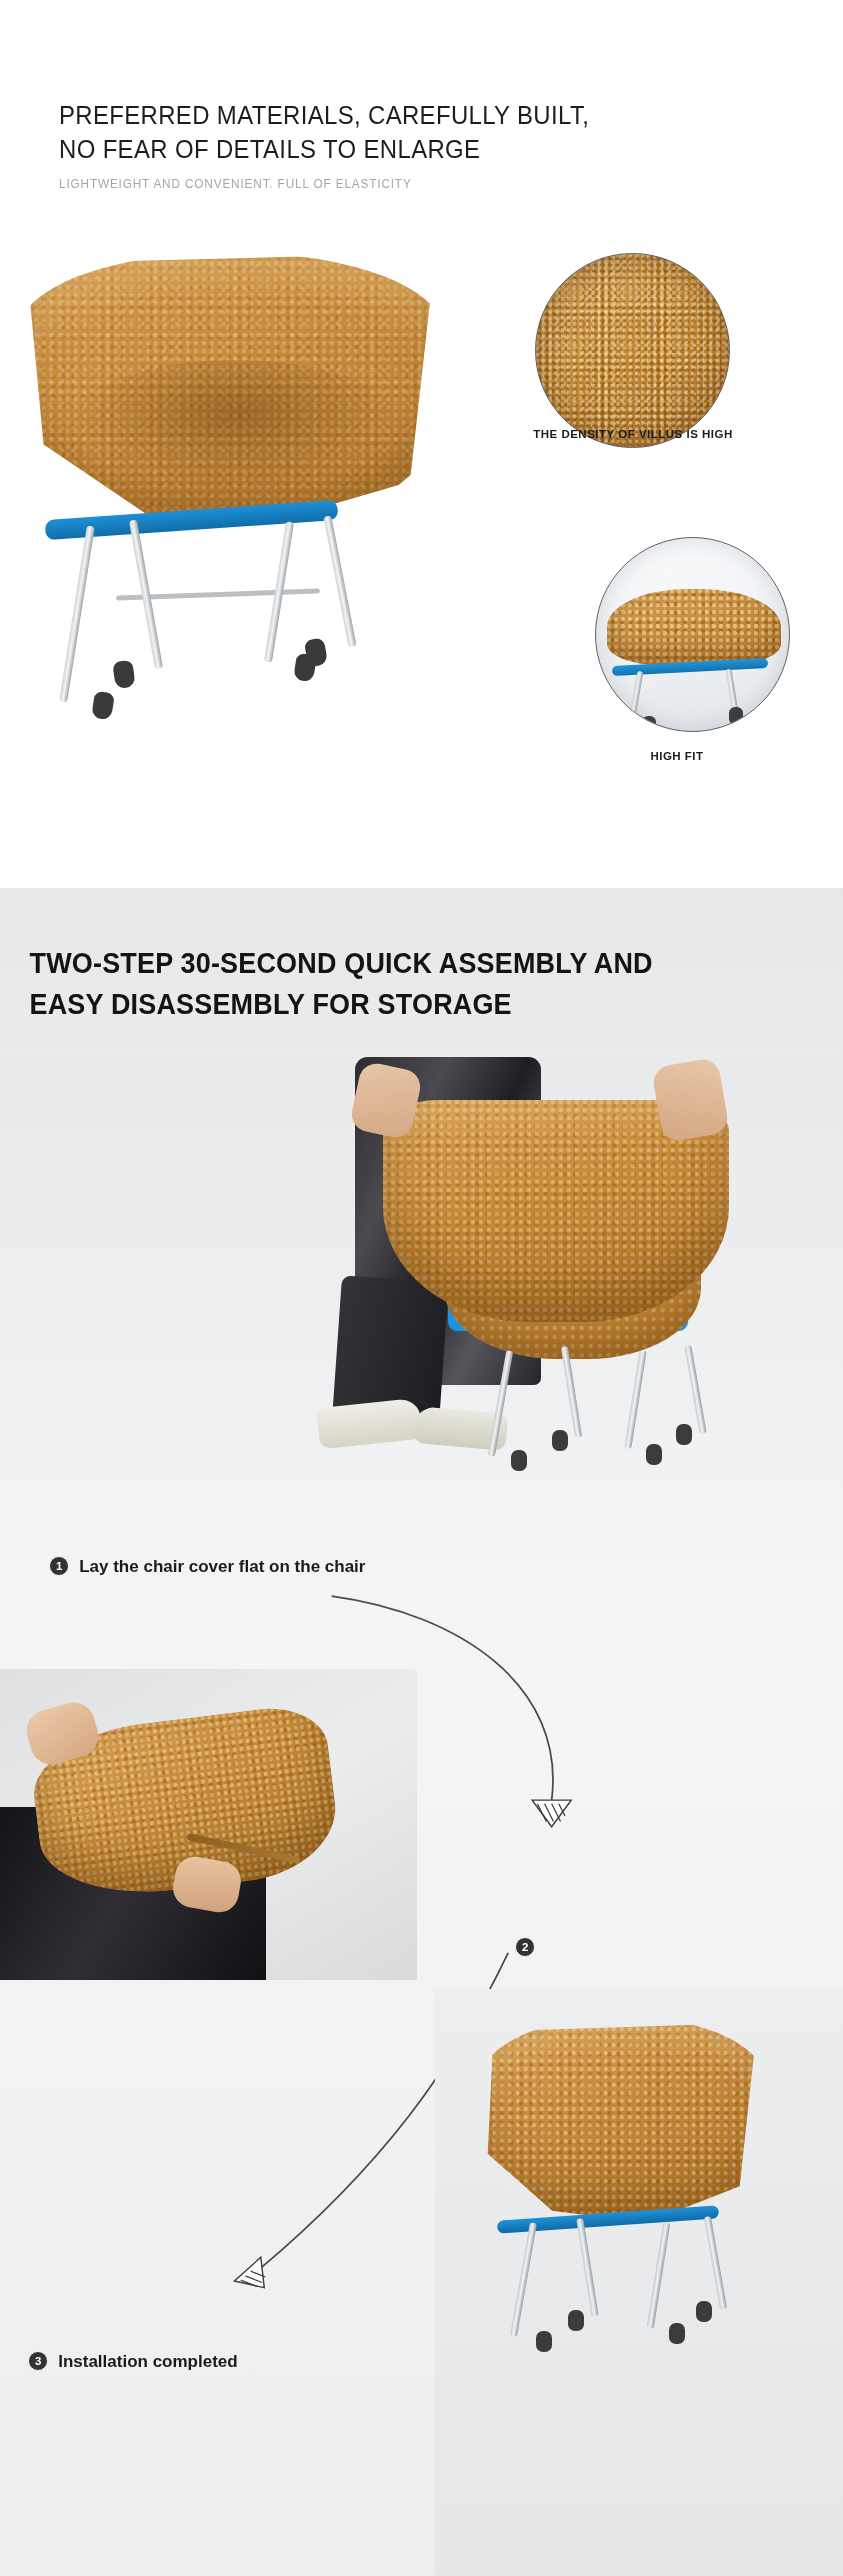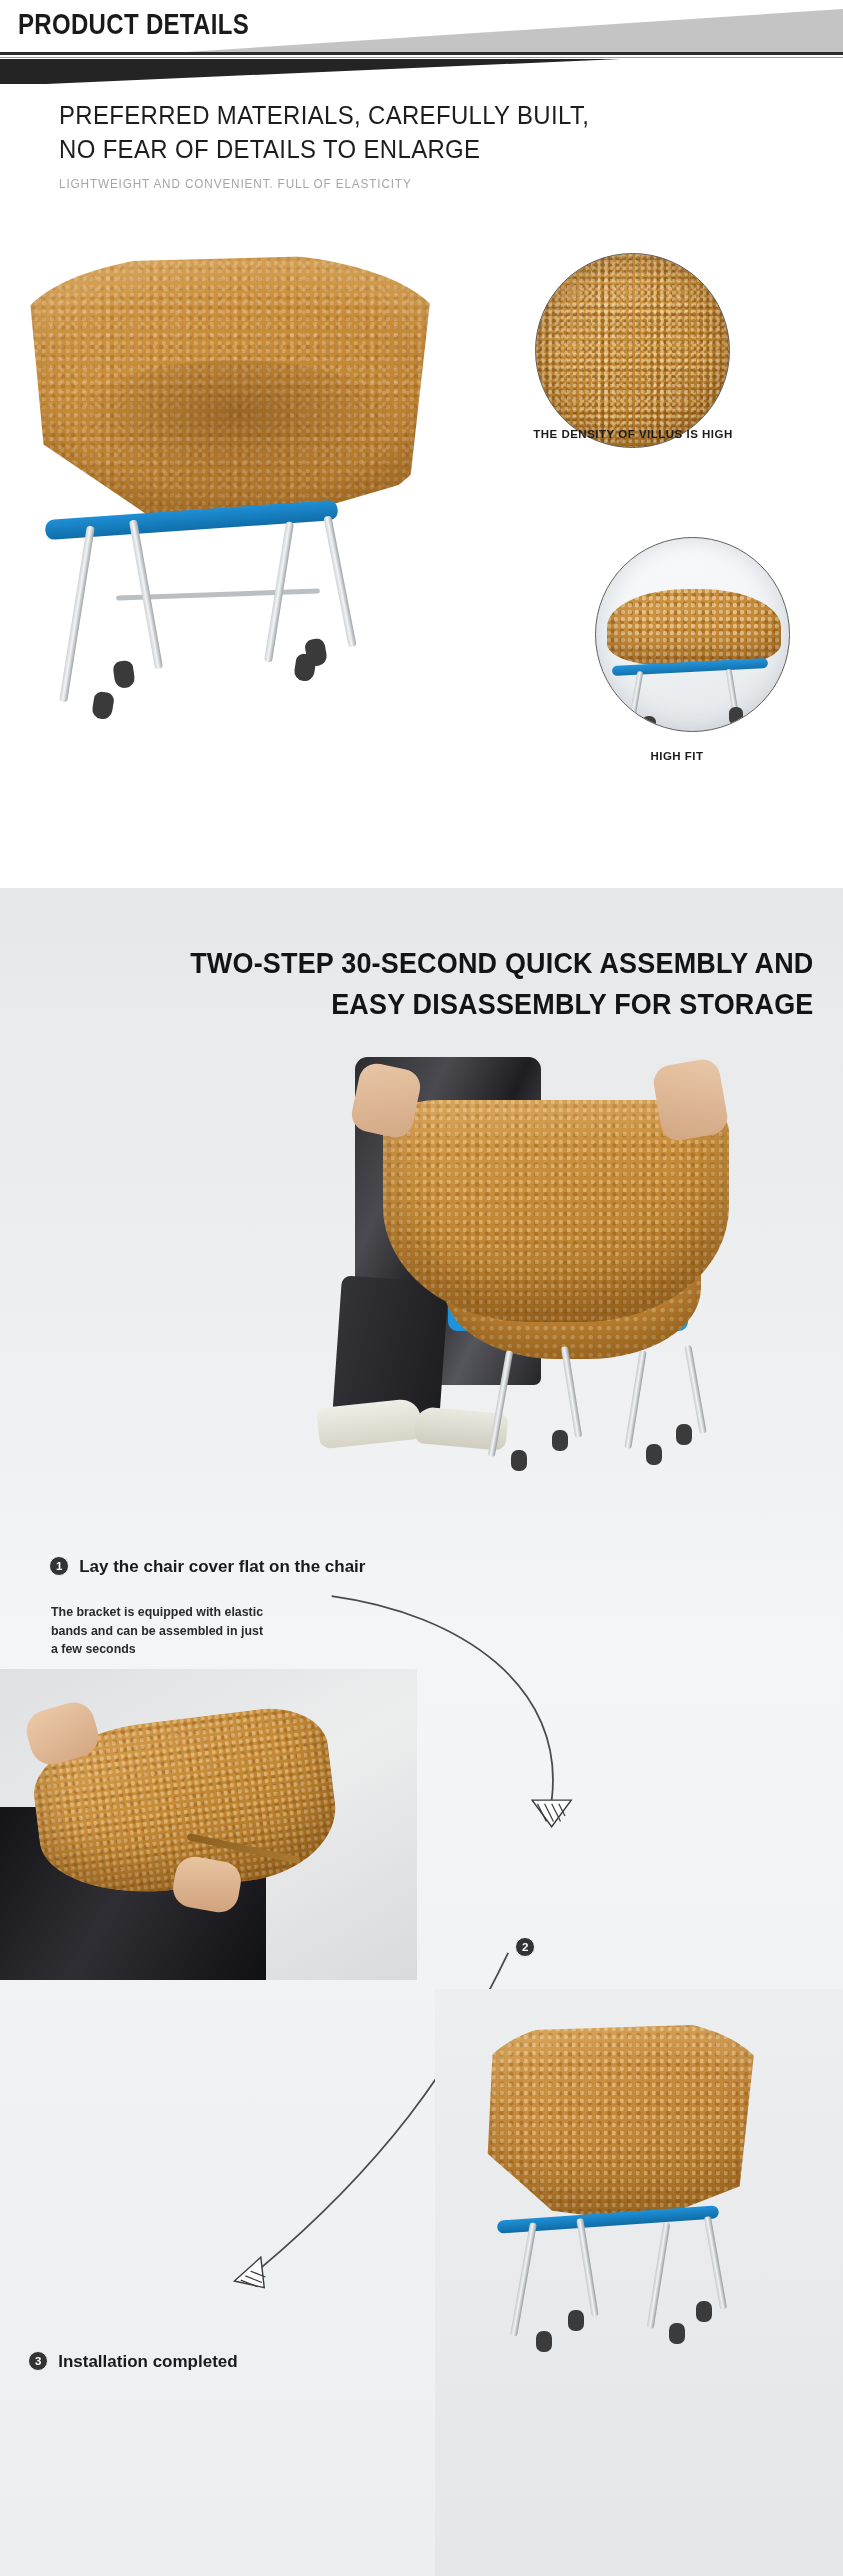--- a/index.html
+++ b/index.html
@@ -131,21 +131,21 @@
   }
   .cl-one { left:497px; top:428px; width:272px; }
   .cl-two { left:588px; top:750px; width:178px; }
 
   
   .section-two {
     position:absolute; left:0; top:888px; width:843px; height:1688px;
     background:linear-gradient(180deg,#e6e7e9 0%,#eeeff1 18%,#f4f5f6 45%,#eceef0 100%);
   }
   .assembly-heading {
-    position:absolute; left:0; top:55px; width:843px; text-align:right;
+    position:absolute; left:0; top:55px; width:843px; text-align:left;
     font-size:29px; line-height:41px; font-weight:bold; color:#141414; letter-spacing:0.2px;
     font-family:"Liberation Sans Narrow","Liberation Sans",sans-serif;
   }
   .assembly-heading span { display:block; transform:scaleX(0.93); }
 
   
   .photo-one { position:absolute; left:0; top:169px; width:843px; height:497px; overflow:hidden; }
   .p1-bg { position:absolute; inset:0; background:linear-gradient(180deg,#e9eaec,#f2f3f4); }
   .p1-pants { position:absolute; left:355px; top:0px; width:186px; height:328px;
     background:linear-gradient(115deg,#2c2c30 0%,#4a4a50 28%,#1e1e22 52%,#55555c 74%,#26262a 100%);
@@ -266,27 +266,20 @@
   
   .arrow-svg { position:absolute; pointer-events:none; }
   .arrow-1 { left:328px; top:701px; }
   .arrow-2 { left:160px; top:1056px; }
 </style>
 </head>
 <body>
 
 <div class="section-one">
 
-  <div class="banner">
-    <div class="banner-grey-wedge"></div>
-    <div class="banner-title">PRODUCT DETAILS</div>
-    <div class="banner-rule"></div>
-    <div class="banner-rule2"></div>
-    <div class="banner-dark-wedge"></div>
-  </div>
 
   <div class="headline-wrap">
     <div class="headline">PREFERRED MATERIALS, CAREFULLY BUILT,</div>
     <div class="headline">NO FEAR OF DETAILS TO ENLARGE</div>
     <div class="subhead">LIGHTWEIGHT AND CONVENIENT. FULL OF ELASTICITY</div>
   </div>
 
   <div class="chair-main">
     <div class="chair-fabric">
       <div class="chair-seat-shadow"></div>
@@ -344,25 +337,20 @@
     <div class="p1-ft p1-f2"></div>
     <div class="p1-ft p1-f3"></div>
     <div class="p1-ft p1-f4"></div>
   </div>
 
   <div class="step-row step-one">
     <div class="step-badge">1</div>
     <div class="step-text">Lay the chair cover flat on the chair</div>
   </div>
 
-  <div class="note-one">
-    <div>The bracket is equipped with elastic</div>
-    <div>bands and can be assembled in just</div>
-    <div>a few seconds</div>
-  </div>
 
   <svg class="arrow-svg arrow-1" width="293" height="275" viewBox="0 0 330 310">
     <path d="M4 8 C 150 28, 268 110, 252 238" fill="none" stroke="#4a4a4a" stroke-width="2"></path>
     <g transform="translate(252,246)">
       <polygon points="-22,-8 22,-8 0,22" fill="#ffffff" stroke="#3c3c3c" stroke-width="1.6"></polygon>
       <path d="M-16,-4 L-6,16 M-8,-4 L2,16 M0,-4 L10,16 M8,-4 L15,10" stroke="#3c3c3c" stroke-width="1.4"></path>
     </g>
   </svg>
 
   <div class="photo-two">

